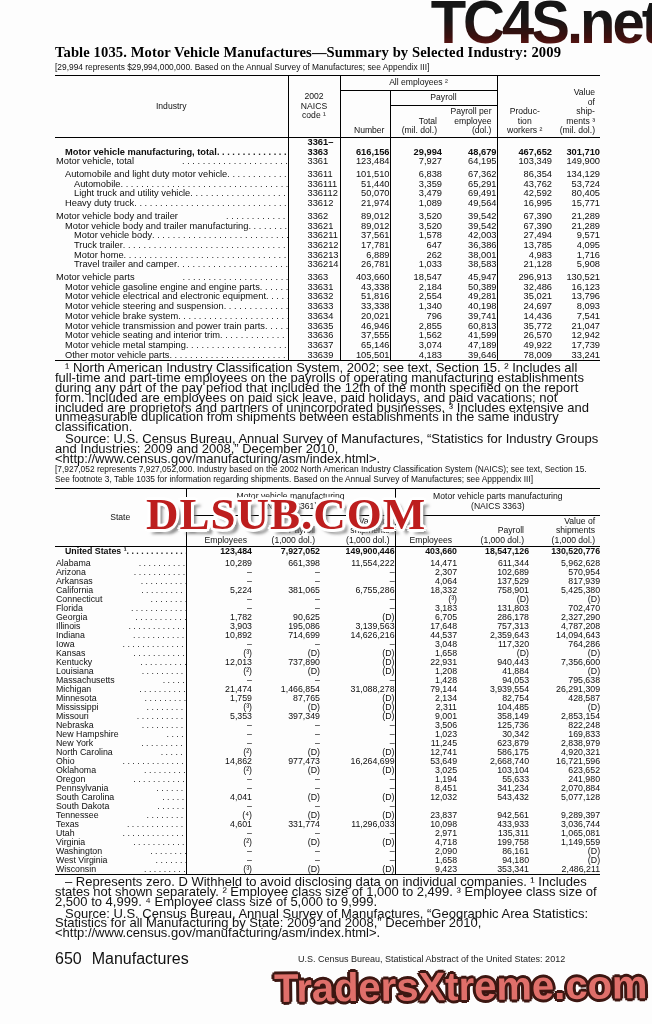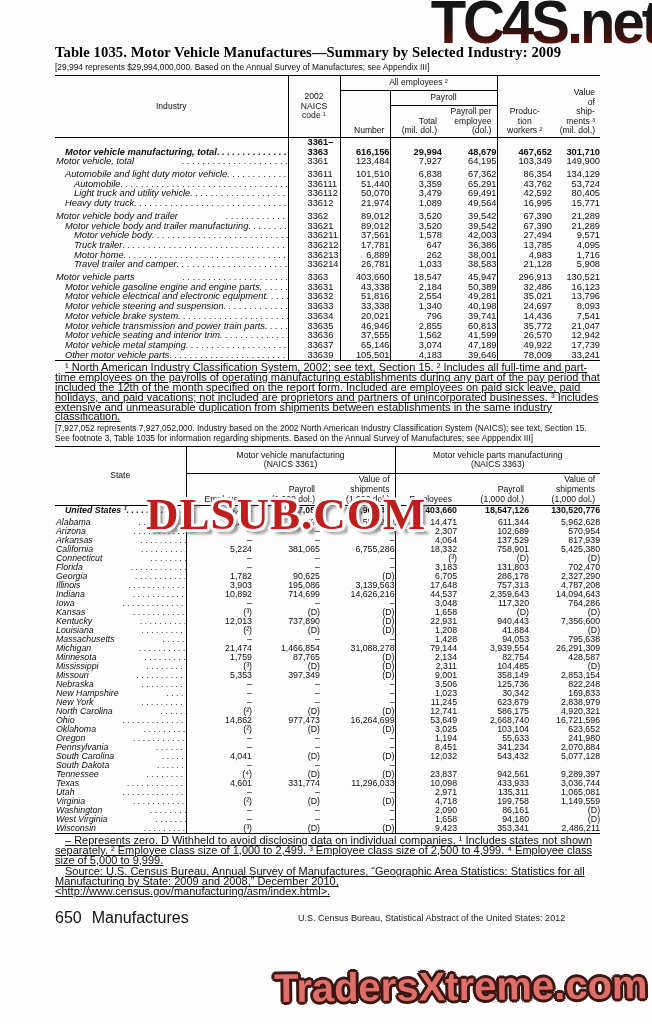--- a/index.html
+++ b/index.html
@@ -32,29 +32,29 @@
 
   
   .t1035 td.c0,.t1035 td.c1,.t1035 td.c2,.t1035 td.c4{border-left:1px solid #000;}
   .t1036 td.c0,.t1036 td.c3{border-left:1px solid #000;}
 
   .num{text-align:right;padding-right:5px;}
   .t1035 td.c0{text-align:left;padding-left:19px;}
   .b{font-weight:bold;}
   tr.gap td{padding-top:3px;}
 
-  .lblw{display:flex;align-items:flex-end;overflow:hidden;font-style:italic;}
+  .lblw{display:flex;align-items:flex-end;overflow:hidden;}
   .lblw .t{white-space:nowrap;}
   .lblw .dots{flex:1;overflow:hidden;white-space:nowrap;color:#222;}
   .lblw .dots::before{content:" . . . . . . . . . . . . . . . . . . . . . . . . . . . . . . . . . . . . . . . . . . . . . . . . . . . . . . . . .";}
   .ind0 .lblw{padding-left:1px;gap:48px;}
   .ind1 .lblw{padding-left:10px;}
   .ind2 .lblw{padding-left:19px;}
 
-  .fnote{font-size:11px;line-height:9.8px;margin:2px 0 0 0;text-indent:10px;color:#111;text-decoration:underline;}
+  .fnote{font-size:13px;line-height:9.8px;margin:2px 0 0 0;text-indent:10px;color:#111;}
 
   .page-footer{position:relative;margin-top:12px;height:20px;}
   .pf-left{font-size:16px;color:#111;}
   .pf-left .sec{margin-left:10px;}
   .pf-credit{position:absolute;left:243px;top:4px;font-size:9px;color:#222;white-space:nowrap;}
 
   
   .wm-top{position:absolute;top:-12px;right:-6px;
     font-family:"Liberation Sans",sans-serif;font-weight:bold;font-size:58px;letter-spacing:-3px;
     background:linear-gradient(180deg,#161616 46%,#3c100e 72%,#8e2321 100%);
@@ -417,20 +417,21 @@
               <td class="num c1">105,501</td>
               <td class="num c2">4,183</td>
               <td class="num c3">39,646</td>
               <td class="num c4">78,009</td>
               <td class="num c5">33,241</td>
             </tr>
           </tbody>
       </table>
 
       <p class="fnote">¹ North American Industry Classification System, 2002; see text, Section 15. ² Includes all full-time and part-time employees on the payrolls of operating manufacturing establishments during any part of the pay period that included the 12th of the month specified on the report form. Included are employees on paid sick leave, paid holidays, and paid vacations; not included are proprietors and partners of unincorporated businesses. ³ Includes extensive and unmeasurable duplication from shipments between establishments in the same industry classification.</p>
+      <p class="fnote">Source: U.S. Census Bureau, Annual Survey of Manufactures, “Statistics for Industry Groups and Industries: 2009 and 2008,” December 2010, &lt;http://www.census.gov/manufacturing/asm/index.html&gt;.</p>
     </section>
 
     <section>
       <p class="t-note">[7,927,052 represents 7,927,052,000. Industry based on the 2002 North American Industry Classification System (NAICS); see text, Section 15. See footnote 3, Table 1035 for information regarding shipments. Based on the Annual Survey of Manufactures; see Apppendix III]</p>
 
       <table class="tbl t1036">
         <colgroup>
           <col style="width:131px">
             <col style="width:66px">
             <col style="width:68px">

